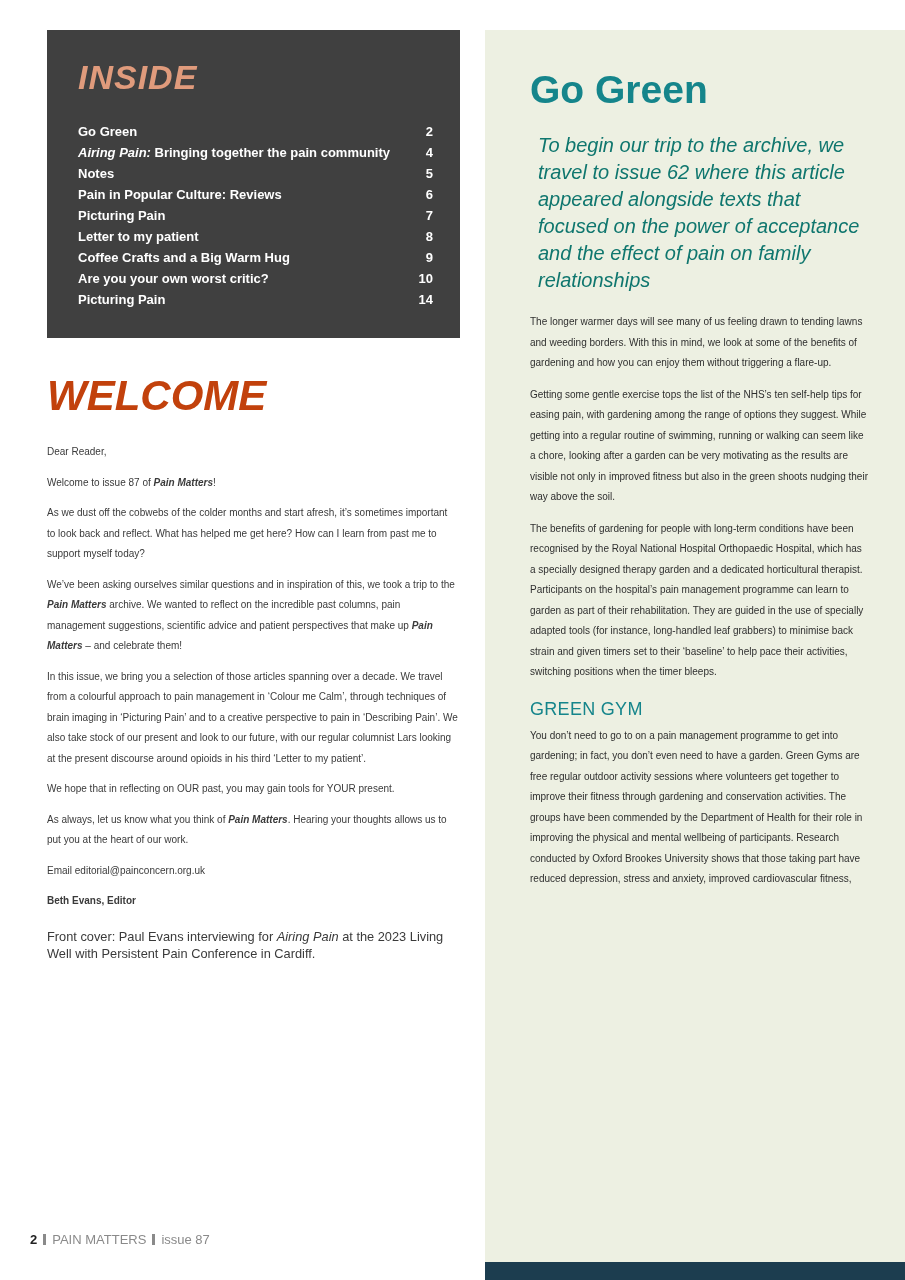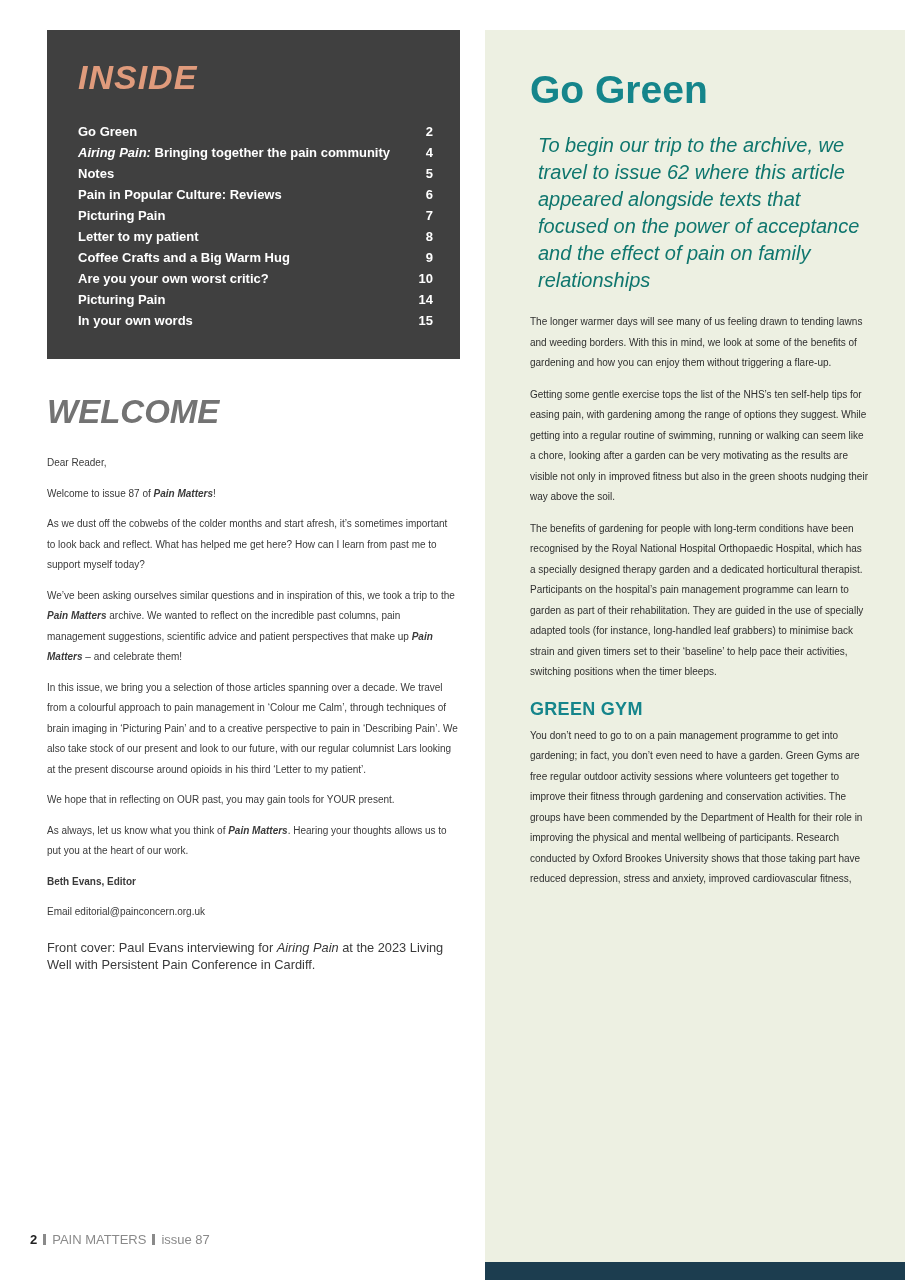--- a/index.html
+++ b/index.html
@@ -31,22 +31,22 @@
     align-items:baseline;
     color:#ffffff;
     font-size:13px;
     font-weight:700;
     line-height:21px;
   }
   .toc-label { white-space:nowrap; }
   .toc-page { margin-left:8px; }
   .welcome-title {
     margin:34px 0 22px 0;
-    color:#737373;
-    font-size:33px;
+    color:#c2410c;
+    font-size:42px;
     font-style:italic;
     font-weight:700;
   }
   .welcome-body { padding-right:2px; }
   p.body {
     margin:0 0 10px 0;
     font-size:10px;
     line-height:20.5px;
     color:#3a3a3a;
   }
@@ -79,21 +79,21 @@
     font-size:20px;
     line-height:27px;
     font-style:italic;
     font-weight:500;
   }
   .article-body p.body { color:#2f2f2f; margin-bottom:11px; }
   .sub-heading {
     margin:16px 0 6px 0;
     color:#15858b;
     font-size:18px;
-    font-weight:700;
+    font-weight:400;
     letter-spacing:0.3px;
   }
   
   .footer {
     position:absolute;
     left:30px; top:1232px;
     font-size:13px;
     color:#8a8a8a;
     display:flex;
     align-items:center;
@@ -150,39 +150,35 @@
             <span class="toc-label"><span>Coffee Crafts and a Big Warm Hug</span></span>
             <span class="toc-page">9</span>
           </div>
           <div class="toc-row">
             <span class="toc-label"><span>Are you your own worst critic?</span></span>
             <span class="toc-page">10</span>
           </div>
           <div class="toc-row">
             <span class="toc-label"><span>Picturing Pain</span></span>
             <span class="toc-page">14</span>
-          </div>
-          <div class="toc-row">
-            <span class="toc-label"><span>In your own words</span></span>
-            <span class="toc-page">15</span>
           </div>
         </div>
     </section>
 
     <h2 class="welcome-title">WELCOME</h2>
     <div class="welcome-body">
         <p class="body"><span>Dear Reader,</span></p>
         <p class="body"><span>Welcome to issue 87 of </span><span class="b i">Pain Matters</span><span>!</span></p>
         <p class="body"><span>As we dust off the cobwebs of the colder months and start afresh, it’s sometimes important to look back and reflect. What has helped me get here? How can I learn from past me to support myself today?</span></p>
         <p class="body"><span>We’ve been asking ourselves similar questions and in inspiration of this, we took a trip to the </span><span class="b i">Pain Matters</span><span> archive.  We wanted to reflect on the incredible past columns, pain management suggestions, scientific advice and patient perspectives that make up </span><span class="b i">Pain Matters</span><span> – and celebrate them!</span></p>
         <p class="body"><span>In this issue, we bring you a selection of those articles spanning over a decade. We travel from a colourful approach to pain management in ‘Colour me Calm’, through techniques of brain imaging in ‘Picturing Pain’ and to a creative perspective to pain in ‘Describing Pain’. We also take stock of our present and look to our future, with our regular columnist Lars looking at the present discourse around opioids in his third ‘Letter to my patient’.</span></p>
         <p class="body"><span>We hope that in reflecting on OUR past, you may gain tools for YOUR present.</span></p>
         <p class="body"><span>As always, let us know what you think of </span><span class="b i">Pain Matters</span><span>. Hearing your thoughts allows us to put you at the heart of our work.</span></p>
+        <p class="body"><span>Email editorial@painconcern.org.uk</span></p>
         <p class="body"><span class="b">Beth Evans, Editor</span></p>
-        <p class="body"><span>Email editorial@painconcern.org.uk</span></p>
         <p class="body small"><span>Front cover: Paul Evans interviewing for </span><span class="i">Airing Pain</span><span> at the 2023 Living Well with Persistent Pain Conference in Cardiff.</span></p>
       </div>
 
   </div>
 
   <div class="col-right">
     <h1 class="article-title">Go Green</h1>
     <p class="article-intro">To begin our trip to the archive, we travel to issue 62 where this article appeared alongside texts that focused on the power of acceptance and the effect of pain on family relationships</p>
     <div class="article-body">
         <p class="body"><span>The longer warmer days will see many of us feeling drawn to tending lawns and weeding borders. With this in mind, we look at some of the benefits of gardening and how you can enjoy them without triggering a flare-up.</span></p>

